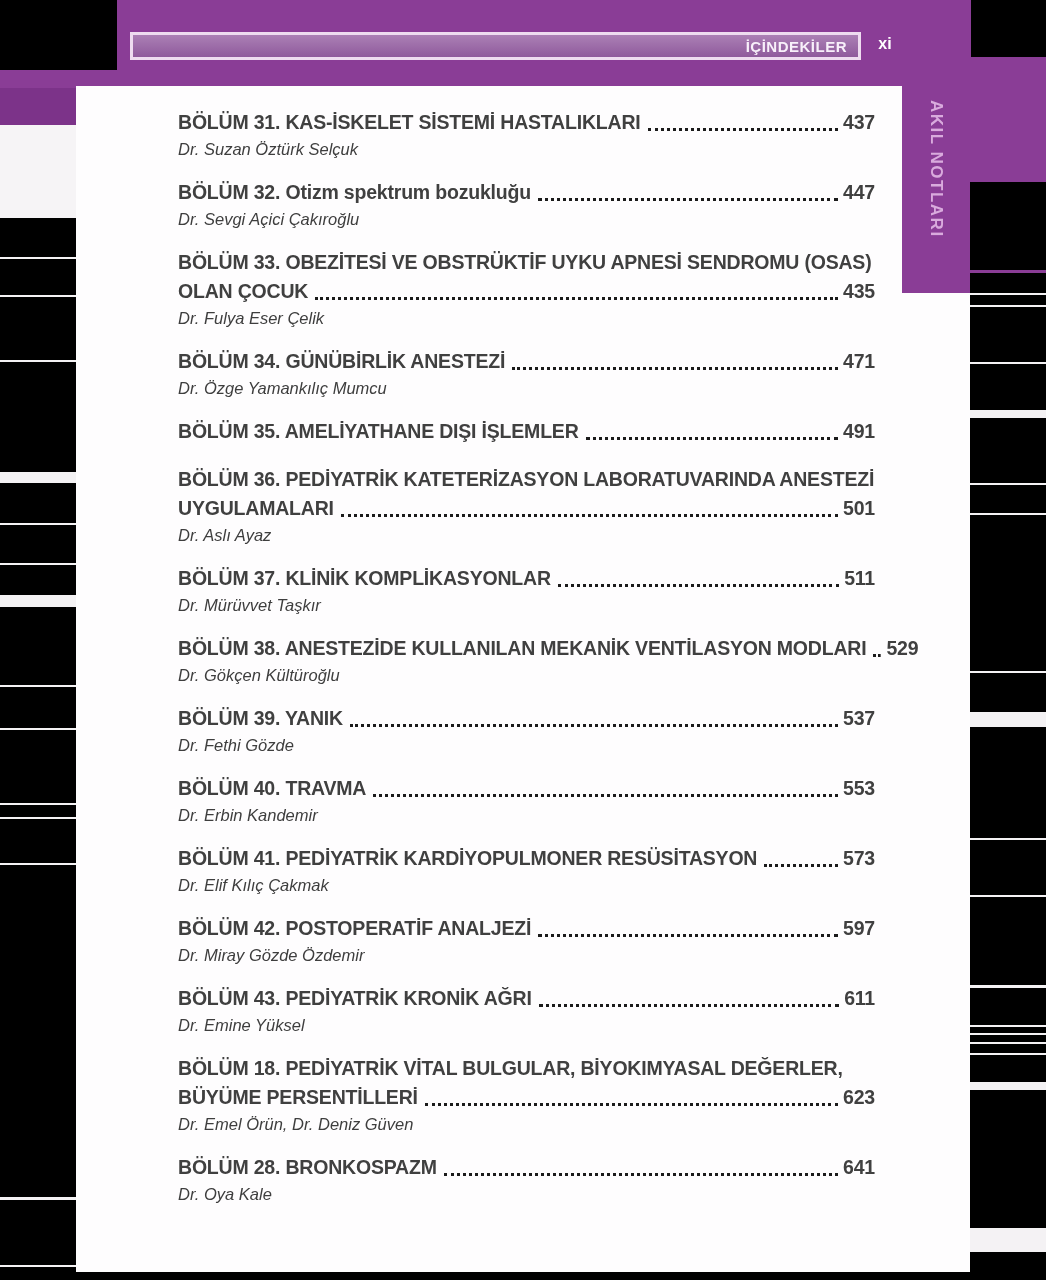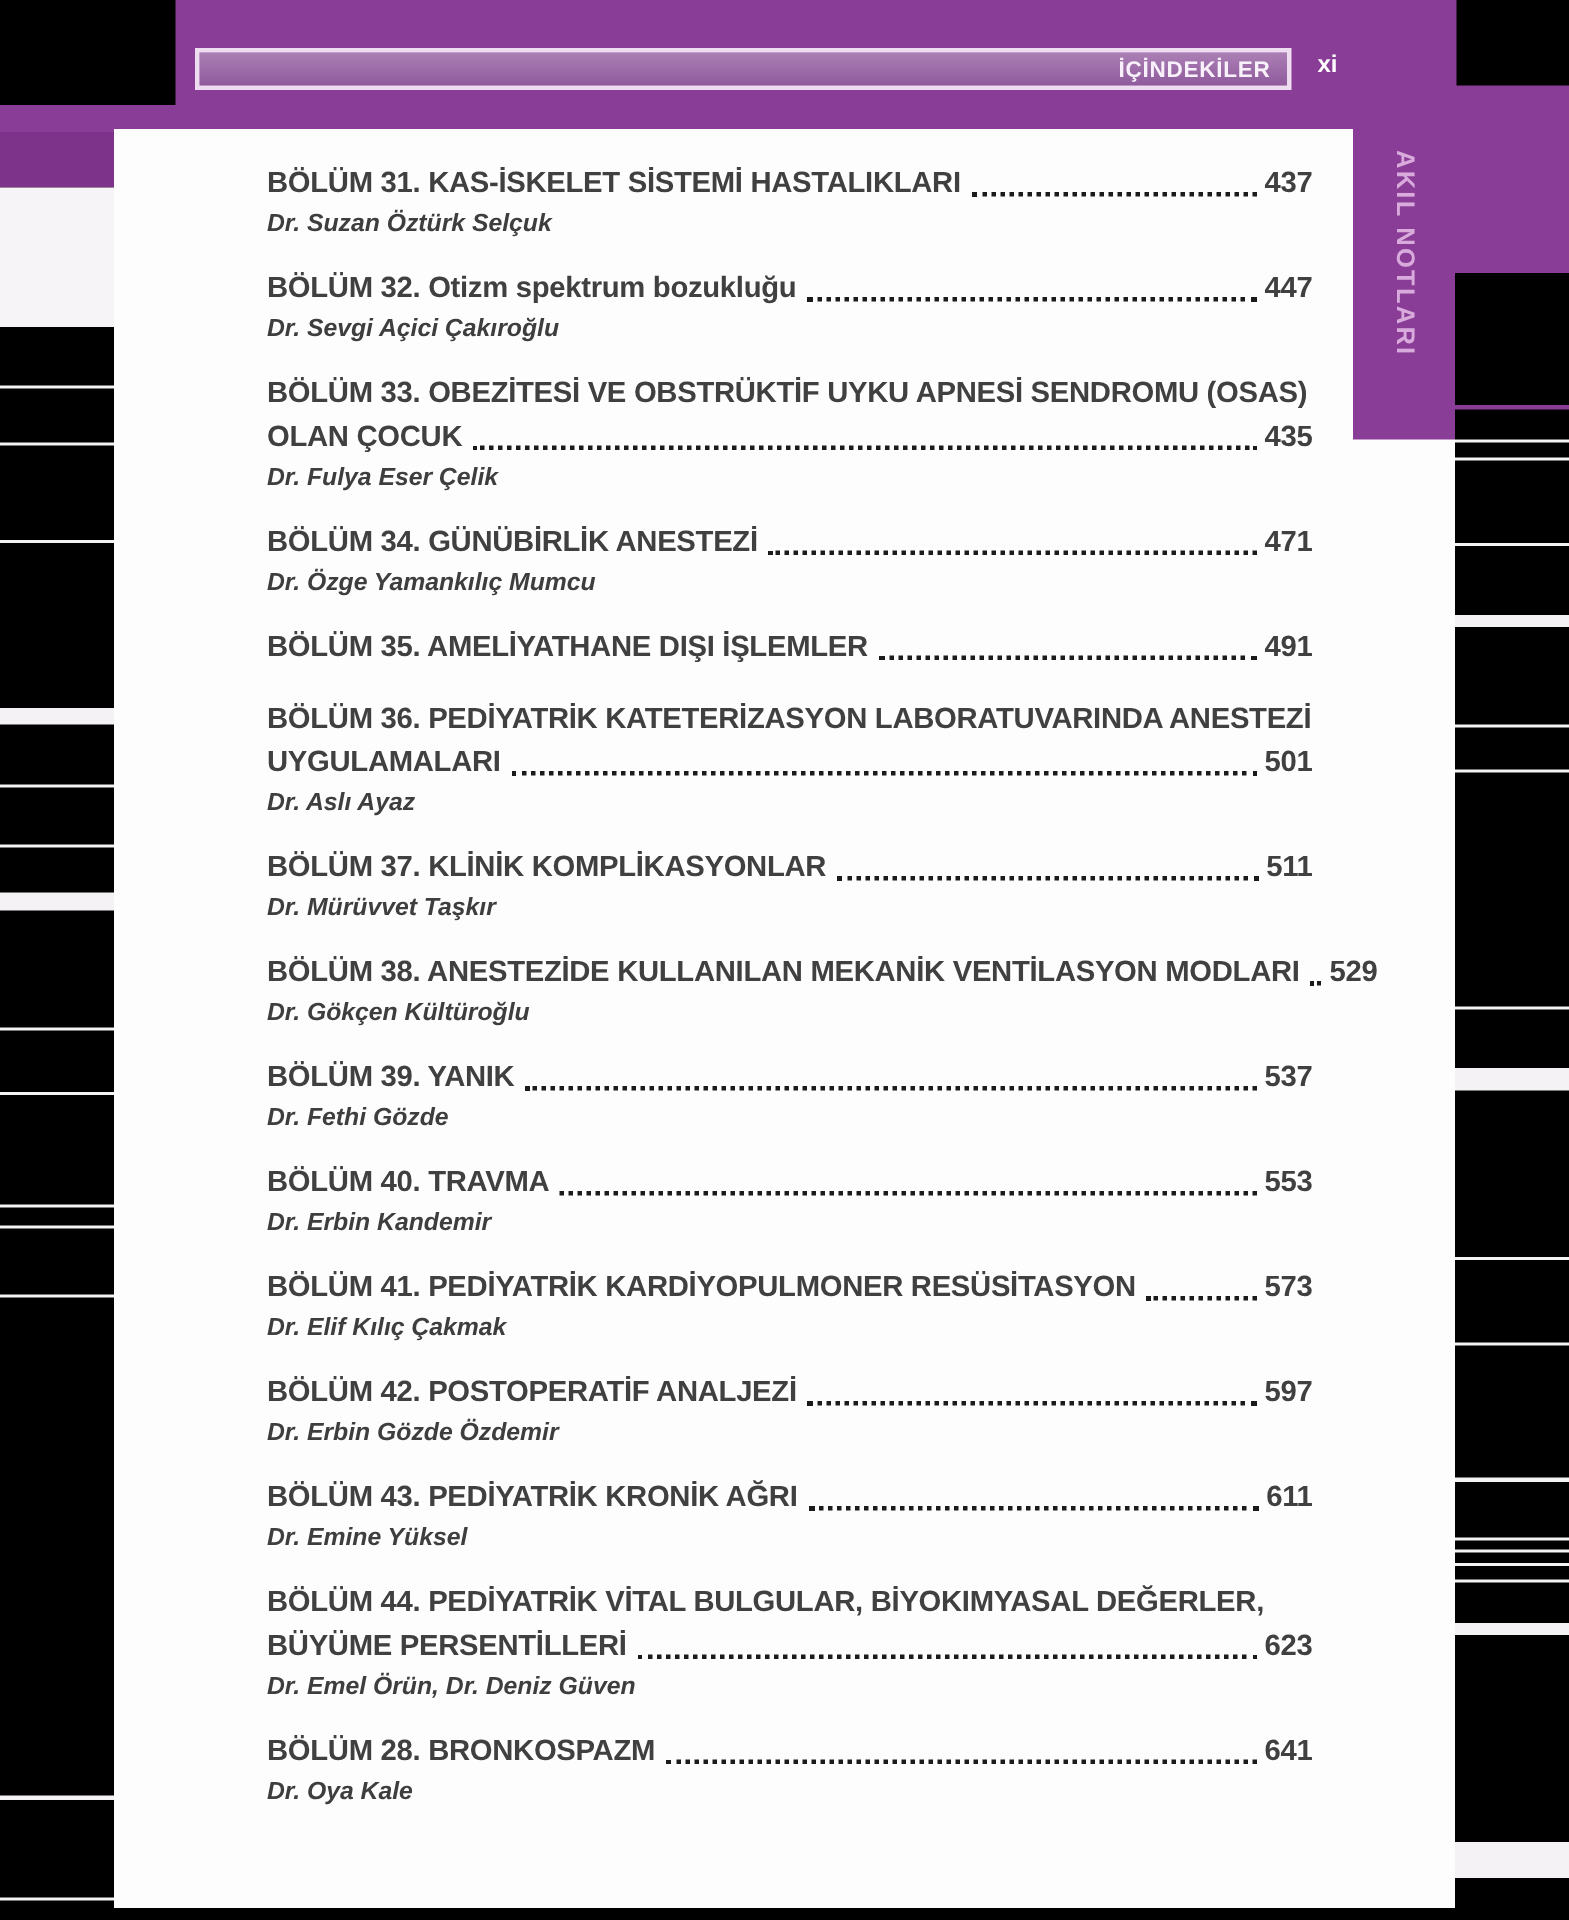--- a/index.html
+++ b/index.html
@@ -49,21 +49,21 @@
   }
   .toc-line .t{flex:0 0 auto;}
   .leader{
     flex:1 1 auto;
     border-bottom:3.5px dotted #1b1b1b;
     margin:0 5px 6px 7px;
     min-width:8px;
   }
   .pg{flex:0 0 auto;}
   .author{
-    font-style:italic;font-weight:bold;
+    font-style:italic;font-weight:normal;
     color:#3e3e3e;font-size:16.5px;line-height:20px;margin-top:2px;
     letter-spacing:0;
   }
 
   
   .side-tab{
     position:absolute;left:902px;top:86px;width:68px;height:207px;
     background:#8a3d96;
     display:flex;justify-content:center;
     padding-top:14px;box-sizing:border-box;
@@ -223,38 +223,38 @@
   </div>
 
   <div class="entry">
     <div class="lines">
             <div class="toc-line">
               <span class="t">BÖLÜM 42. POSTOPERATİF ANALJEZİ</span>
               <span class="leader"></span>
               <span class="pg">597</span>
             </div>
           </div>
-    <div class="author">Dr. Erbin Gözde Özdemir</div>
+    <div class="author">Dr. Miray Gözde Özdemir</div>
   </div>
 
   <div class="entry">
     <div class="lines">
             <div class="toc-line">
               <span class="t">BÖLÜM 43. PEDİYATRİK KRONİK AĞRI</span>
               <span class="leader"></span>
               <span class="pg">611</span>
             </div>
           </div>
     <div class="author">Dr. Emine Yüksel</div>
   </div>
 
   <div class="entry">
     <div class="lines">
             <div class="toc-line">
-              <span class="t">BÖLÜM 44. PEDİYATRİK VİTAL BULGULAR, BİYOKIMYASAL DEĞERLER,</span>
+              <span class="t">BÖLÜM 18. PEDİYATRİK VİTAL BULGULAR, BİYOKIMYASAL DEĞERLER,</span>
             </div>
             <div class="toc-line">
               <span class="t">BÜYÜME PERSENTİLLERİ</span>
               <span class="leader"></span>
               <span class="pg">623</span>
             </div>
           </div>
     <div class="author">Dr. Emel Örün, Dr. Deniz Güven</div>
   </div>
 

